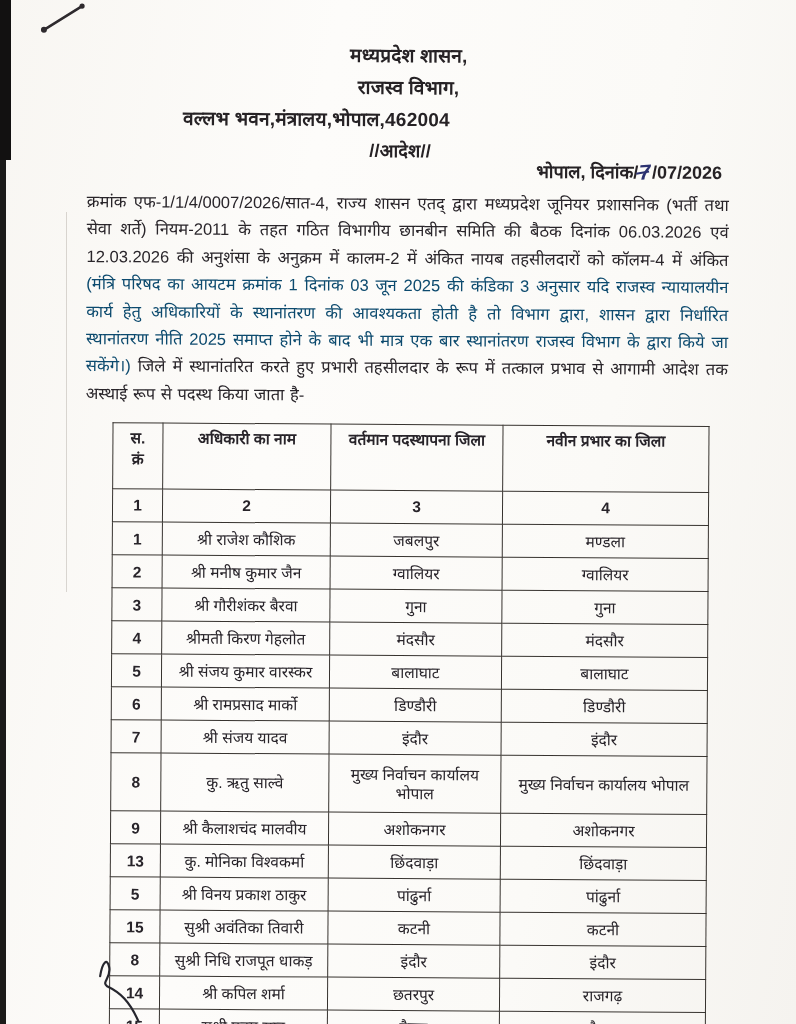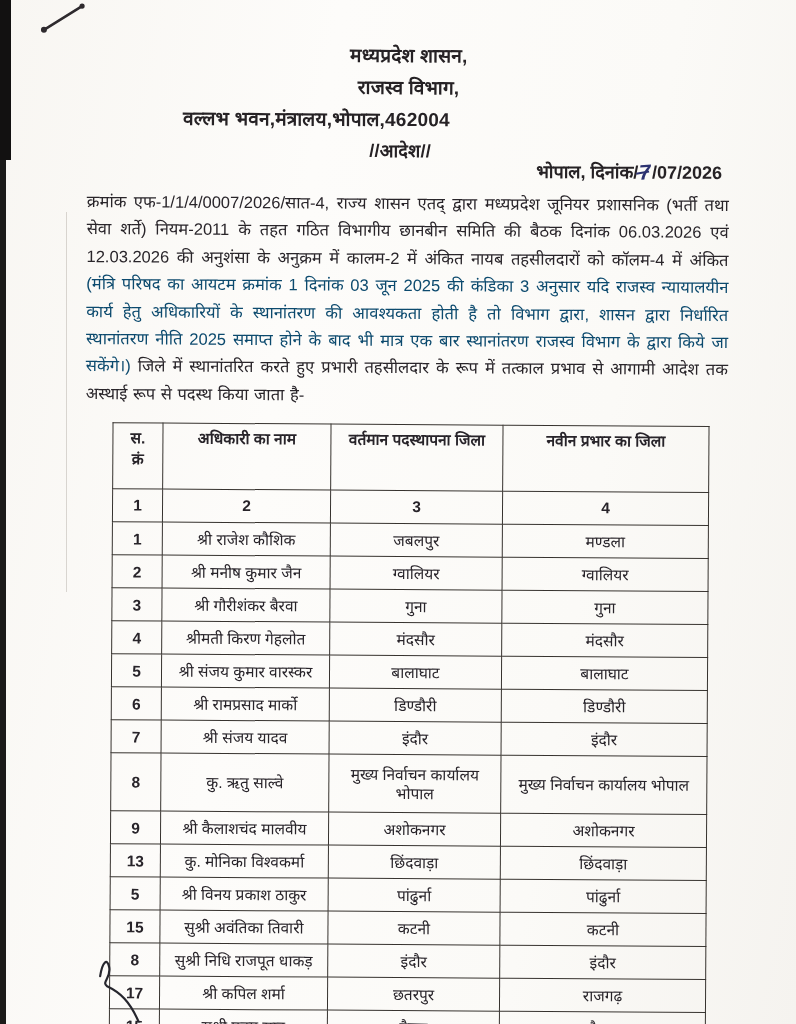--- a/index.html
+++ b/index.html
@@ -182,21 +182,21 @@
       <td>कटनी</td>
       <td>कटनी</td>
     </tr>
         <tr class="data-row">
       <td class="c-sno">8</td>
       <td>सुश्री निधि राजपूत धाकड़</td>
       <td>इंदौर</td>
       <td>इंदौर</td>
     </tr>
         <tr class="data-row">
-      <td class="c-sno">17</td>
+      <td class="c-sno">14</td>
       <td>श्री कपिल शर्मा</td>
       <td>छतरपुर</td>
       <td>राजगढ़</td>
     </tr>
         <tr class="data-row">
       <td class="c-sno">15</td>
       <td>सुश्री पूनम साहू</td>
       <td>बैतूल</td>
       <td>बैतूल</td>
     </tr>

